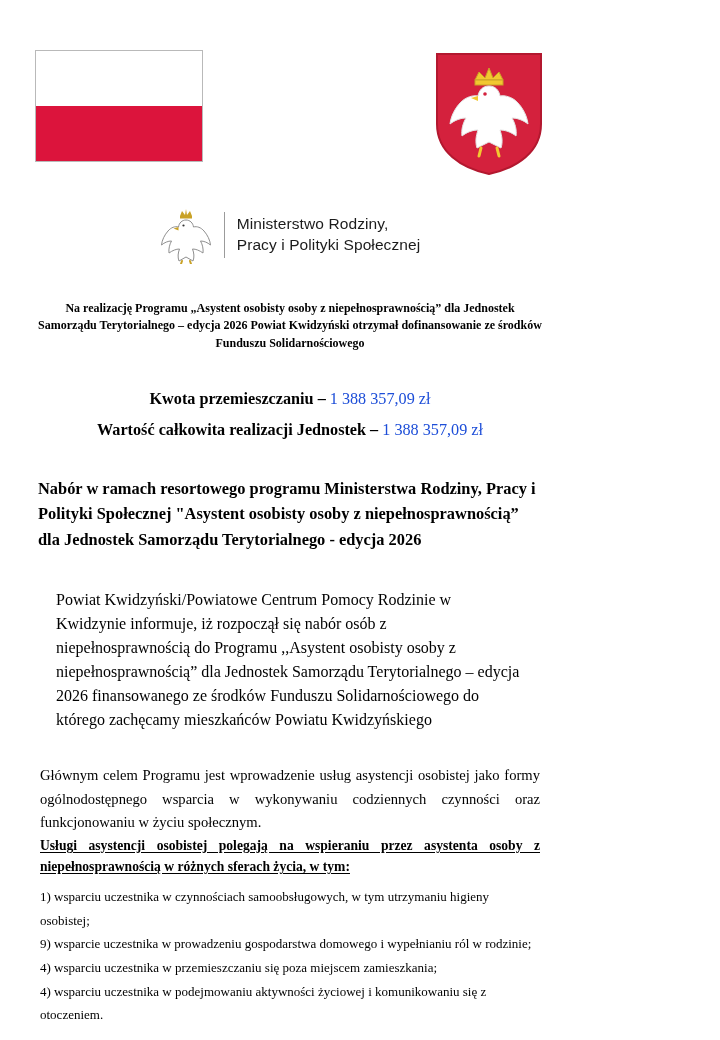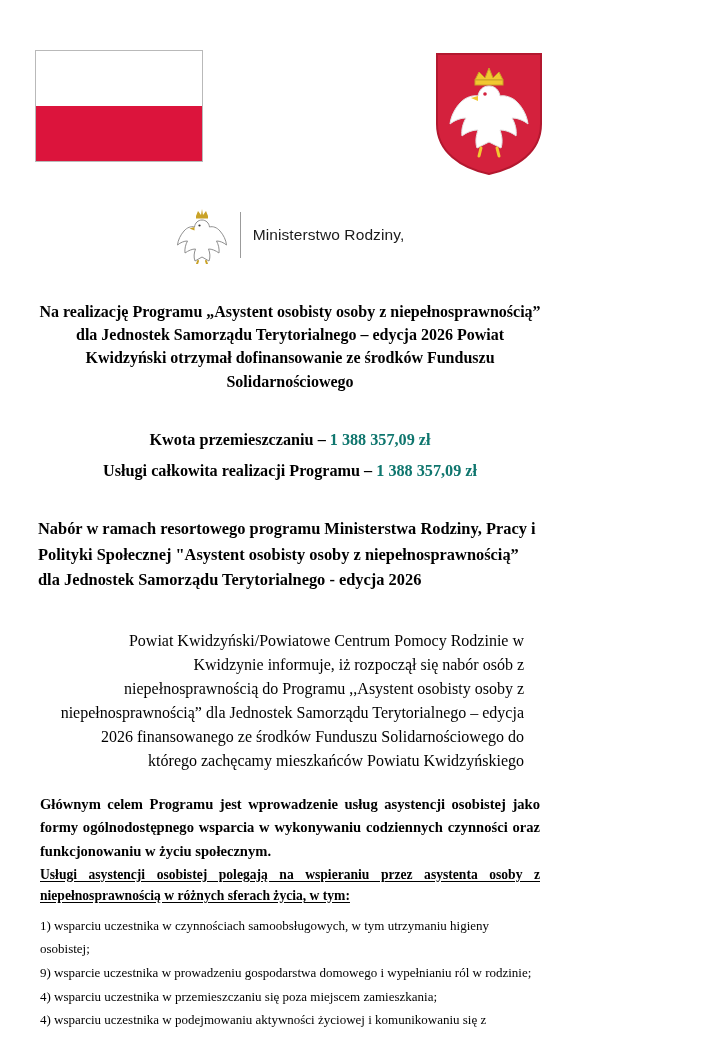--- a/index.html
+++ b/index.html
@@ -87,56 +87,56 @@
   }
 
   .para {
     margin: 0;
   }
 
   .block-1 {
     margin-top: 36px;
     text-align: center;
     font-weight: bold;
-    font-size: 16px;
+    font-size: 12px;
     line-height: 1.45;
   }
 
   .block-2 {
     margin-top: 32px;
     text-align: center;
     font-weight: bold;
     font-size: 16.2px;
     line-height: 1.9;
   }
   .amount {
-    color: #0f766e;
-    font-weight: bold;
+    color: #1d4ed8;
+    font-weight: normal;
   }
 
   .block-3 {
     margin-top: 30px;
     text-align: left;
     font-weight: bold;
     font-size: 16.4px;
     line-height: 1.55;
   }
 
   .block-4 {
     margin-top: 36px;
-    text-align: right;
+    text-align: left;
     font-size: 16px;
     line-height: 1.5;
     padding: 0 18px;
   }
 
   .block-5 {
-    margin-top: 20px;
+    margin-top: 32px;
     text-align: justify;
-    font-weight: bold;
+    font-weight: normal;
     font-size: 14.6px;
     line-height: 1.62;
     padding: 0 2px;
   }
 
   .block-6 {
     text-align: justify;
     font-weight: bold;
     font-size: 13.6px;
     line-height: 1.55;
@@ -201,33 +201,34 @@
                  C44 35 47.5 36.5 50.5 39 C50 34 47.5 29 44 25
                  C41 21.5 37 20 33.5 21 C33 17 30 14 26 14 Z" fill="#ffffff" stroke="#8f8f8f" stroke-width="1"></path>
         <circle cx="23.5" cy="19.5" r="1.1" fill="#333"></circle>
         <path d="M18.5 21 L13.5 22.5 L18.5 24.5 Z" fill="#c9a227"></path>
         <path d="M22 55 L21 58 M30 55 L31 58" stroke="#c9a227" stroke-width="2" stroke-linecap="round"></path>
       </svg>
     </div>
     <div class="ministry-divider"></div>
     <div class="ministry-text">
       <div>Ministerstwo Rodziny,</div>
+      <div>Pracy i Polityki Społecznej</div>
     </div>
   </div>
 
   <div class="content">
 
     <p class="para block-1">Na realizację Programu „Asystent osobisty osoby z niepełnosprawnością” dla Jednostek Samorządu Terytorialnego – edycja 2026 Powiat Kwidzyński otrzymał dofinansowanie ze środków Funduszu Solidarnościowego</p>
 
     <div class="block-2">
       <div>
         <span>Kwota przemieszczaniu – </span><span class="amount">1 388 357,09 zł</span>
       </div>
       <div>
-        <span>Usługi całkowita realizacji Programu – </span><span class="amount">1 388 357,09 zł</span>
+        <span>Wartość całkowita realizacji Jednostek – </span><span class="amount">1 388 357,09 zł</span>
       </div>
     </div>
 
     <p class="para block-3">Nabór w ramach resortowego programu Ministerstwa Rodziny, Pracy i Polityki Społecznej "Asystent osobisty osoby z niepełnosprawnością” dla Jednostek Samorządu Terytorialnego -  edycja 2026</p>
 
     <p class="para block-4">Powiat Kwidzyński/Powiatowe Centrum Pomocy Rodzinie w Kwidzynie informuje, iż rozpoczął się nabór osób z niepełnosprawnością do Programu ,,Asystent osobisty osoby z niepełnosprawnością” dla Jednostek Samorządu Terytorialnego – edycja 2026 finansowanego ze środków Funduszu Solidarnościowego do którego zachęcamy mieszkańców Powiatu Kwidzyńskiego</p>
 
     <p class="para block-5">Głównym celem Programu jest wprowadzenie usług asystencji osobistej jako formy ogólnodostępnego wsparcia w wykonywaniu codziennych czynności oraz funkcjonowaniu w życiu społecznym.</p>
 
     <p class="para block-6">Usługi asystencji osobistej polegają na wspieraniu przez asystenta osoby z niepełnosprawnością w różnych sferach życia, w tym:</p>

